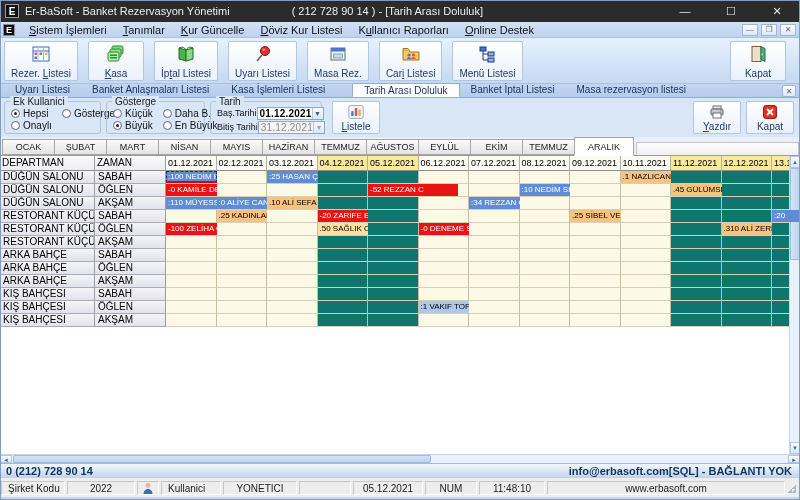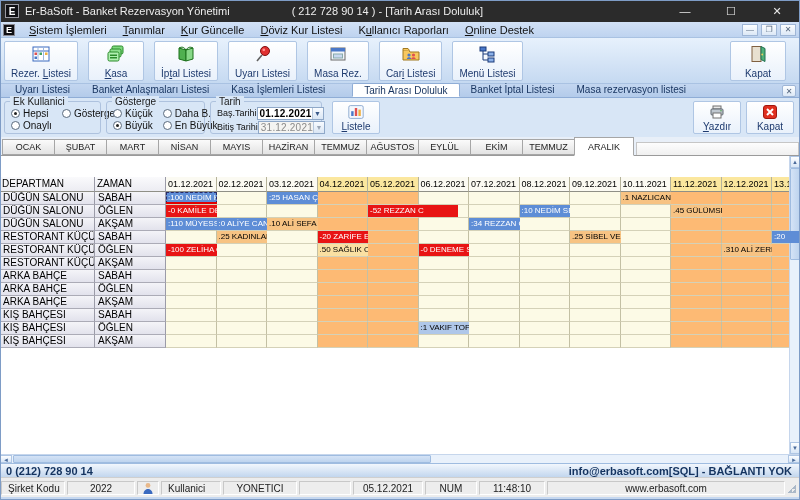--- a/index.html
+++ b/index.html
@@ -88,29 +88,29 @@
   .mtab-rest{flex:1;height:13px;background:linear-gradient(#FDFDFD,#F0F0F0);border:1px solid #C6C6C6;
     border-bottom:none;margin:0 1px 0 2px;}
 
   
   .gridwrap{position:relative;height:298px;background:#FFFFFF;overflow:hidden;}
   .grow{display:flex;}
   .gc{flex:none;border-right:1px solid #C3C0A4;border-bottom:1px solid #D4D1B8;overflow:hidden;
     white-space:nowrap;position:relative;}
   .c-dept{width:95px;}.c-time{width:71px;}.c-date{width:50.5px;}
   .hrow .gc{height:15px;font-size:9px;line-height:14px;padding-left:2px;background:#FBFAF2;
-    border-bottom:1px solid #8F8F86;border-right:1px solid #B5B29A;color:#000;margin-top:21px;}
+    border-bottom:1px solid #8F8F86;border-right:1px solid #B5B29A;color:#000;}
   .hrow .c-dept,.hrow .c-time{background:linear-gradient(#FAFAFC,#ECECF2);border-right:1px solid #9B9BA8;
     font-size:10px;color:#000;}
   .hrow .c-date.wknd{background:#FBE79E;}
   .brow .gc{height:13px;}
   .brow .c-dept,.brow .c-time{background:linear-gradient(#F4F4F8,#E2E2EC);border-right:1px solid #9B9BA8;
     border-bottom:1px solid #ABABB6;font-size:10px;line-height:12px;padding-left:3px;color:#000;}
   .brow .c-date{background:#FCFAE6;}
-  .brow .c-date.wknd{background:#fdba74;}
+  .brow .c-date.wknd{background:#0f766e;}
   .blk{position:absolute;top:0;left:0;height:12px;width:calc(100% + 1px);font-size:8px;line-height:12px;
     padding-left:2px;overflow:hidden;white-space:nowrap;}
   .blk.blue{background:#5E8DD6;color:#FFF;}
   .blk.red{background:#E81414;color:#FFF;}
   .blk.orange{background:#F7C383;color:#000;}
   .blk.lightblue{background:#AFC7E9;color:#000;}
   .blk.paleorange{background:#FAE0A2;color:#000;}
   .blk.sel{outline:1px dashed #2A2A66;outline-offset:-1px;}
   .blk.sel::after{content:"";position:absolute;left:0;right:0;bottom:0;height:2px;background:#E00000;}
 

